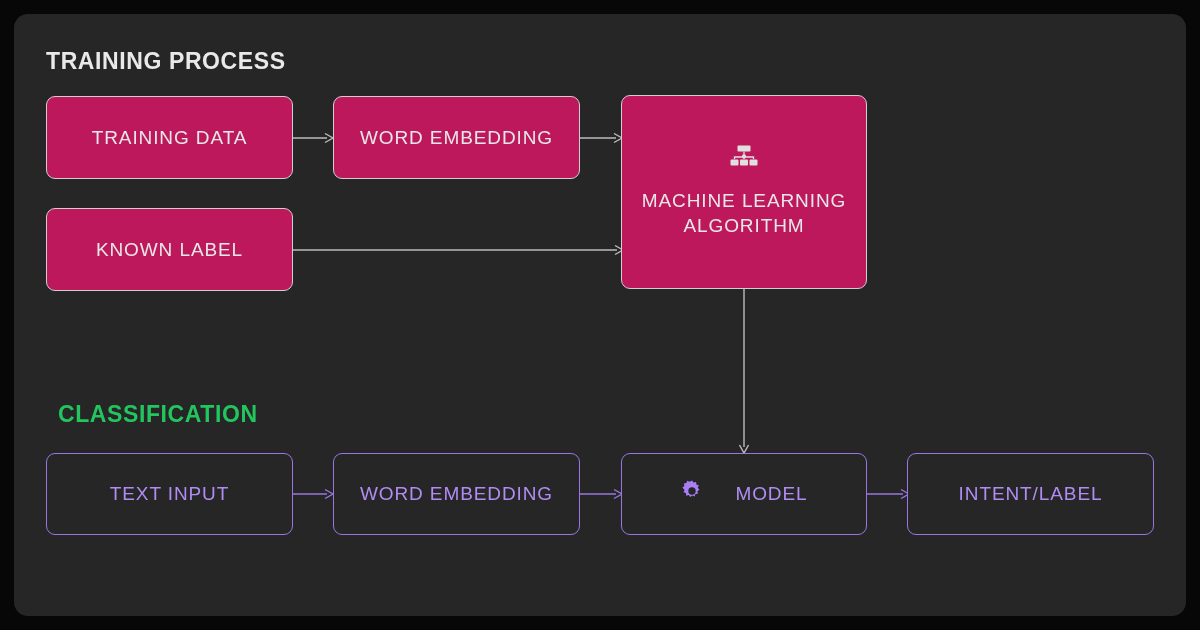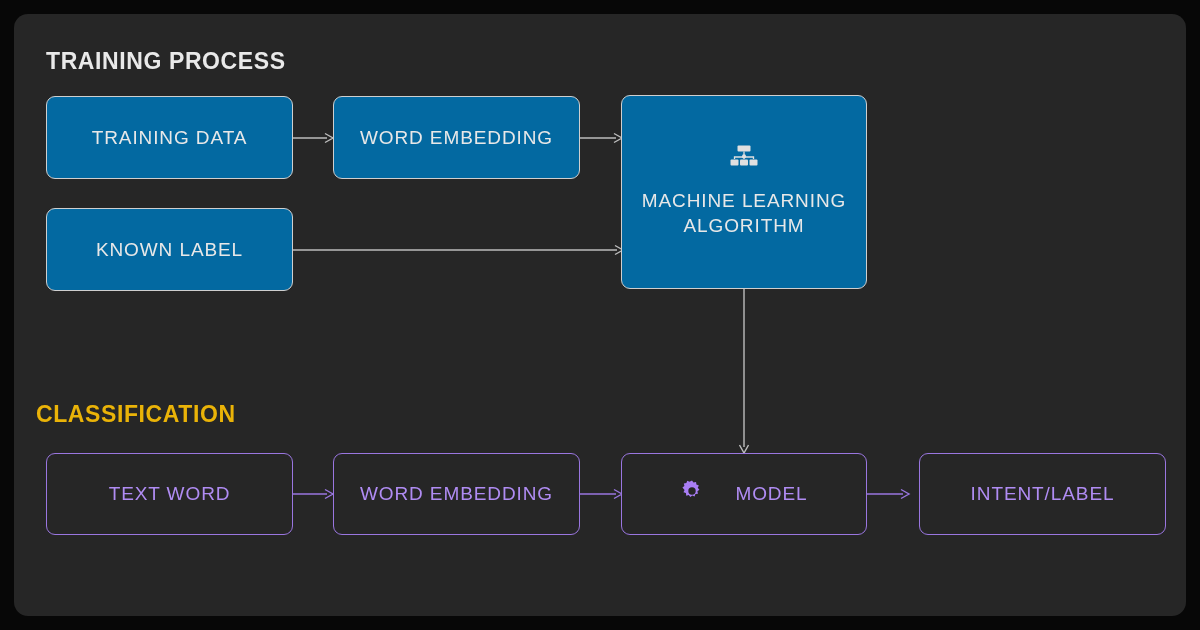--- a/index.html
+++ b/index.html
@@ -20,38 +20,38 @@
   }
 
   .section-title{
     position:absolute;
     font-size:23px;
     font-weight:bold;
     letter-spacing:0.6px;
     white-space:nowrap;
   }
   #title-training{ left:46px; top:48px; color:#e9e9e9; }
-  #title-classification{ left:36px; top:401px; color:#eab308; }
+  #title-classification{ left:58px; top:401px; color:#22c55e; }
 
   .node{
     position:absolute;
     box-sizing:border-box;
     border-radius:9px;
     display:flex;
     align-items:center;
     justify-content:center;
     text-align:center;
     font-size:19px;
     letter-spacing:0.9px;
     line-height:1.35;
   }
   .node.light{
     border:1.3px solid #cfcfcf;
     color:#e8e8e8;
-    background:#0369a1;
+    background:#be185d;
   }
   .node.purple{
     border:1.3px solid #9a76e0;
     color:#b08cf3;
     background:#262626;
   }
   .node .inner{
     display:flex;
     flex-direction:column;
     align-items:center;
@@ -68,21 +68,21 @@
   
   #node-training-data   { left:46px;  top:96px;  width:247px; height:83px; }
   #node-word-embedding-1{ left:333px; top:96px;  width:247px; height:83px; }
   #node-ml-algorithm    { left:621px; top:95px;  width:246px; height:194px; }
   
   #node-known-label     { left:46px;  top:208px; width:247px; height:83px; }
   
   #node-text-input      { left:46px;  top:453px; width:247px; height:82px; }
   #node-word-embedding-2{ left:333px; top:453px; width:247px; height:82px; }
   #node-model           { left:621px; top:453px; width:246px; height:82px; }
-  #node-intent-label    { left:907px; top:453px; width:247px; height:82px;margin-left:12px; }
+  #node-intent-label    { left:907px; top:453px; width:247px; height:82px; }
 
   .connector{ position:absolute; }
   .connector svg{ display:block; overflow:visible; }
 
   .icon-sitemap{ display:block; }
   .icon-gear{ display:block; }
 </style>
 </head>
 <body>
 
@@ -165,21 +165,21 @@
       </span>
       <span>MACHINE LEARNING ALGORITHM</span>
     </div>
   </div>
 
   <div class="node light" id="node-known-label">
     <span>KNOWN LABEL</span>
   </div>
 
   <div class="node purple" id="node-text-input">
-    <span>TEXT WORD</span>
+    <span>TEXT INPUT</span>
   </div>
 
   <div class="node purple" id="node-word-embedding-2">
     <span>WORD EMBEDDING</span>
   </div>
 
   <div class="node purple" id="node-model">
     <div class="row">
       <span class="icon-gear">
         <svg width="24" height="24" viewBox="0 0 24 24">

